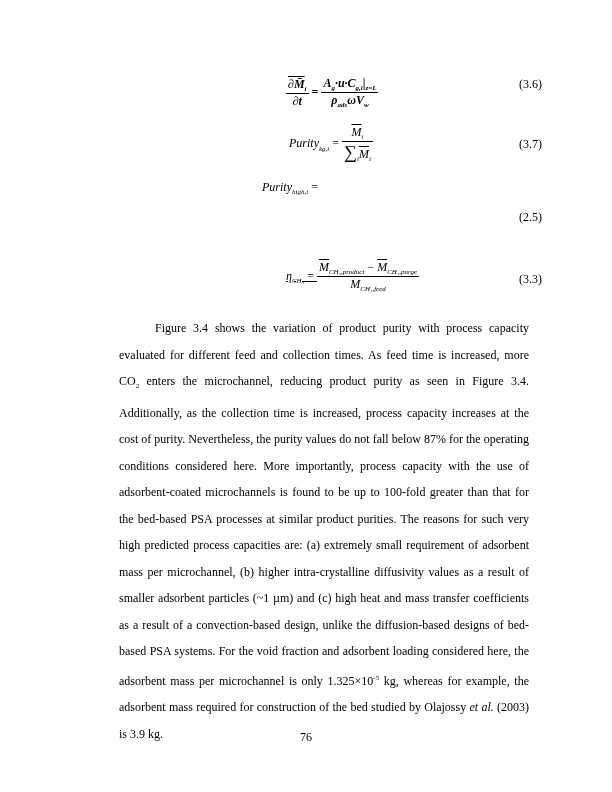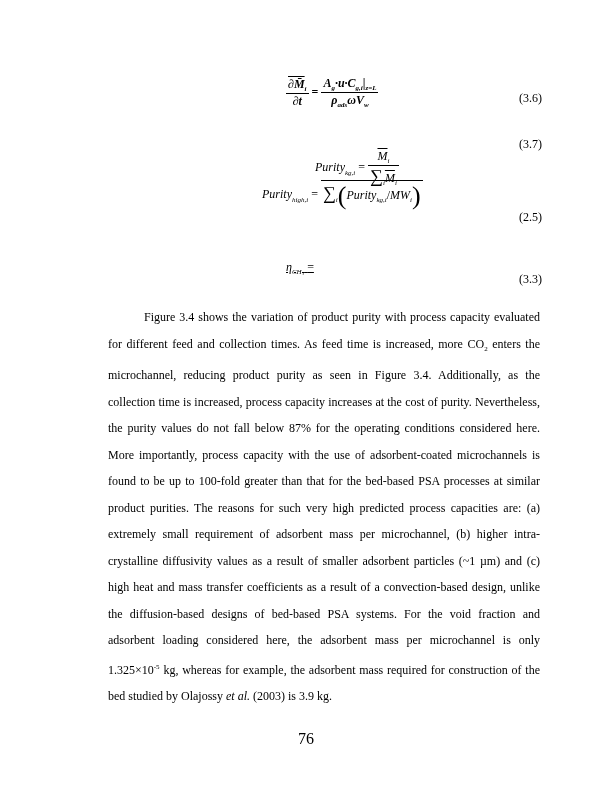--- a/index.html
+++ b/index.html
@@ -8,63 +8,66 @@
   .eq { position:absolute; font-style:italic; font-size:12px; }
   .eqnum { position:absolute; right:70px; font-size:12px; font-style:normal; }
   .frac { display:inline-block; vertical-align:middle; text-align:center; }
   .frac .num { display:block; padding:0 2px; }
   .frac .den { display:block; border-top:1px solid #000; padding:0 2px; }
   .ov { text-decoration:overline; }
   sub, sup { font-size:7px; }
   .up { font-style:normal; }
   .para { position:absolute; left:108px; width:432px; font-size:12px;
           line-height:26.5px; text-align:justify; }
-  .para p { margin:0; text-indent:36px; }
-  .pageno { position:absolute; top:730px; left:0; width:612px; text-align:center; font-size:16px; }
+  .para p { margin:11px; text-indent:36px; }
+  .pageno { position:absolute; top:730px; left:0; width:612px; text-align:center; font-size:12px; }
   .big { font-size:18px; font-style:normal; }
   .par { font-size:26px; font-style:normal; font-weight:100; vertical-align:middle; }
 </style>
 </head>
 <body>
 
 <div class="eq" style="top:76px;left:286px;font-weight:bold;">
   <span class="frac">
     <span class="num"><span class="ov">∂M̄</span><sub>i</sub></span>
     <span class="den">∂t</span>
   </span>
   <span class="up">=</span>
   <span class="frac">
     <span class="num"><span>A</span><sub>g</sub><span>·u·C</span><sub>g,i</sub><span class="up">|</span><sub>z=L</sub></span>
     <span class="den"><span>ρ</span><sub>ads</sub><span>ωV</span><sub>w</sub></span>
   </span>
 </div>
-<div class="eqnum" style="top:91px;margin-left:29px;">(3.6)</div>
+<div class="eqnum" style="top:77px;margin-left:29px;">(3.6)</div>
 
-<div class="eq" style="top:125px;left:315px;margin-top:24px;">
+<div class="eq" style="top:125px;left:289px;">
   <span>Purity</span><sub>kg,i</sub>
   <span class="up">=</span>
   <span class="frac">
     <span class="num"><span class="ov">M</span><sub>i</sub></span>
     <span class="den"><span class="big">∑</span><sub>i</sub><span class="ov">M</span><sub>i</sub></span>
   </span>
 </div>
 <div class="eqnum" style="top:137px;">(3.7)</div>
 
 <div class="eq" style="top:180px;left:262px;">
   <span>Purity</span><sub>high,i</sub>
   <span class="up">=</span>
   <span class="frac">
-    <span class="den"><span class="big">∑</span><sub>i</sub><span class="par">(</span><span>Purity</span><sub>kg,i</sub><span class="up">/</span><span>MW</span><sub>i</sub><span class="par">)</span></span>
   </span>
 </div>
 <div class="eqnum" style="top:210px;">(2.5)</div>
 
 <div class="eq" style="top:260px;left:286px;text-decoration:underline;">
   <span>η</span><sub>CH₄</sub>
   <span class="up">=</span>
+  <span class="frac">
+    <span class="num"><span class="ov">M</span><sub>CH₄,product</sub> <span class="up">−</span> <span class="ov">M</span><sub>CH₄,purge</sub></span>
+    <span class="den"><span class="ov">M</span><sub>CH₄,feed</sub></span>
+  </span>
 </div>
 <div class="eqnum" style="top:272px;">(3.3)</div>
 
 <div class="para" style="top:304px;">
   <p><span>Figure 3.4 shows the variation of product purity with process capacity evaluated for different feed and collection times. As feed time is increased, more CO</span><sub>2</sub><span> enters the microchannel, reducing product purity as seen in Figure 3.4. Additionally, as the collection time is increased, process capacity increases at the cost of purity. Nevertheless, the purity values do not fall below 87% for the operating conditions considered here. More importantly, process capacity with the use of adsorbent-coated microchannels is found to be up to 100-fold greater than that for the bed-based PSA processes at similar product purities. The reasons for such very high predicted process capacities are: (a) extremely small requirement of adsorbent mass per microchannel, (b) higher intra-crystalline diffusivity values as a result of smaller adsorbent particles (~1 µm) and (c) high heat and mass transfer coefficients as a result of a convection-based design, unlike the diffusion-based designs of bed-based PSA systems. For the void fraction and adsorbent loading considered here, the adsorbent mass per microchannel is only 1.325×10</span><sup>-5</sup><span> kg, whereas for example, the adsorbent mass required for construction of the bed studied by Olajossy </span><i>et al.</i><span> (2003) is 3.9 kg.</span></p>
 </div>
 
 <div class="pageno">76</div>
 
 </body></html>

